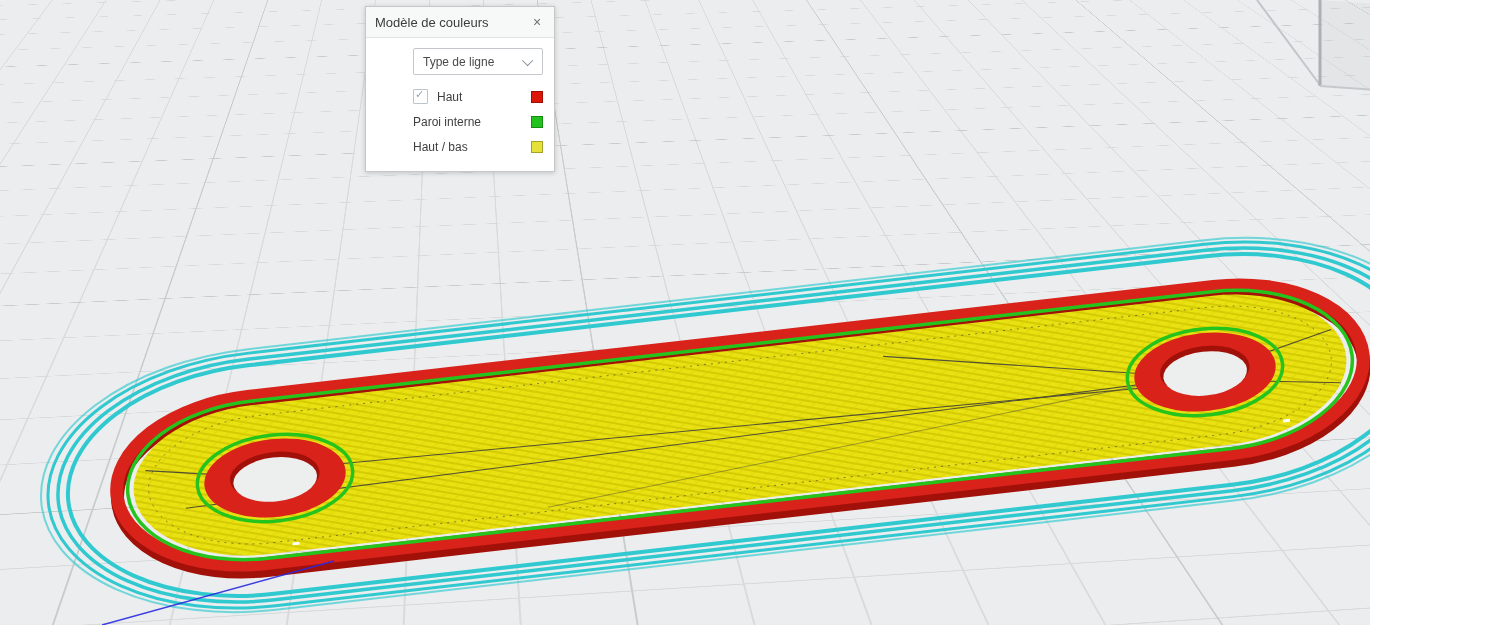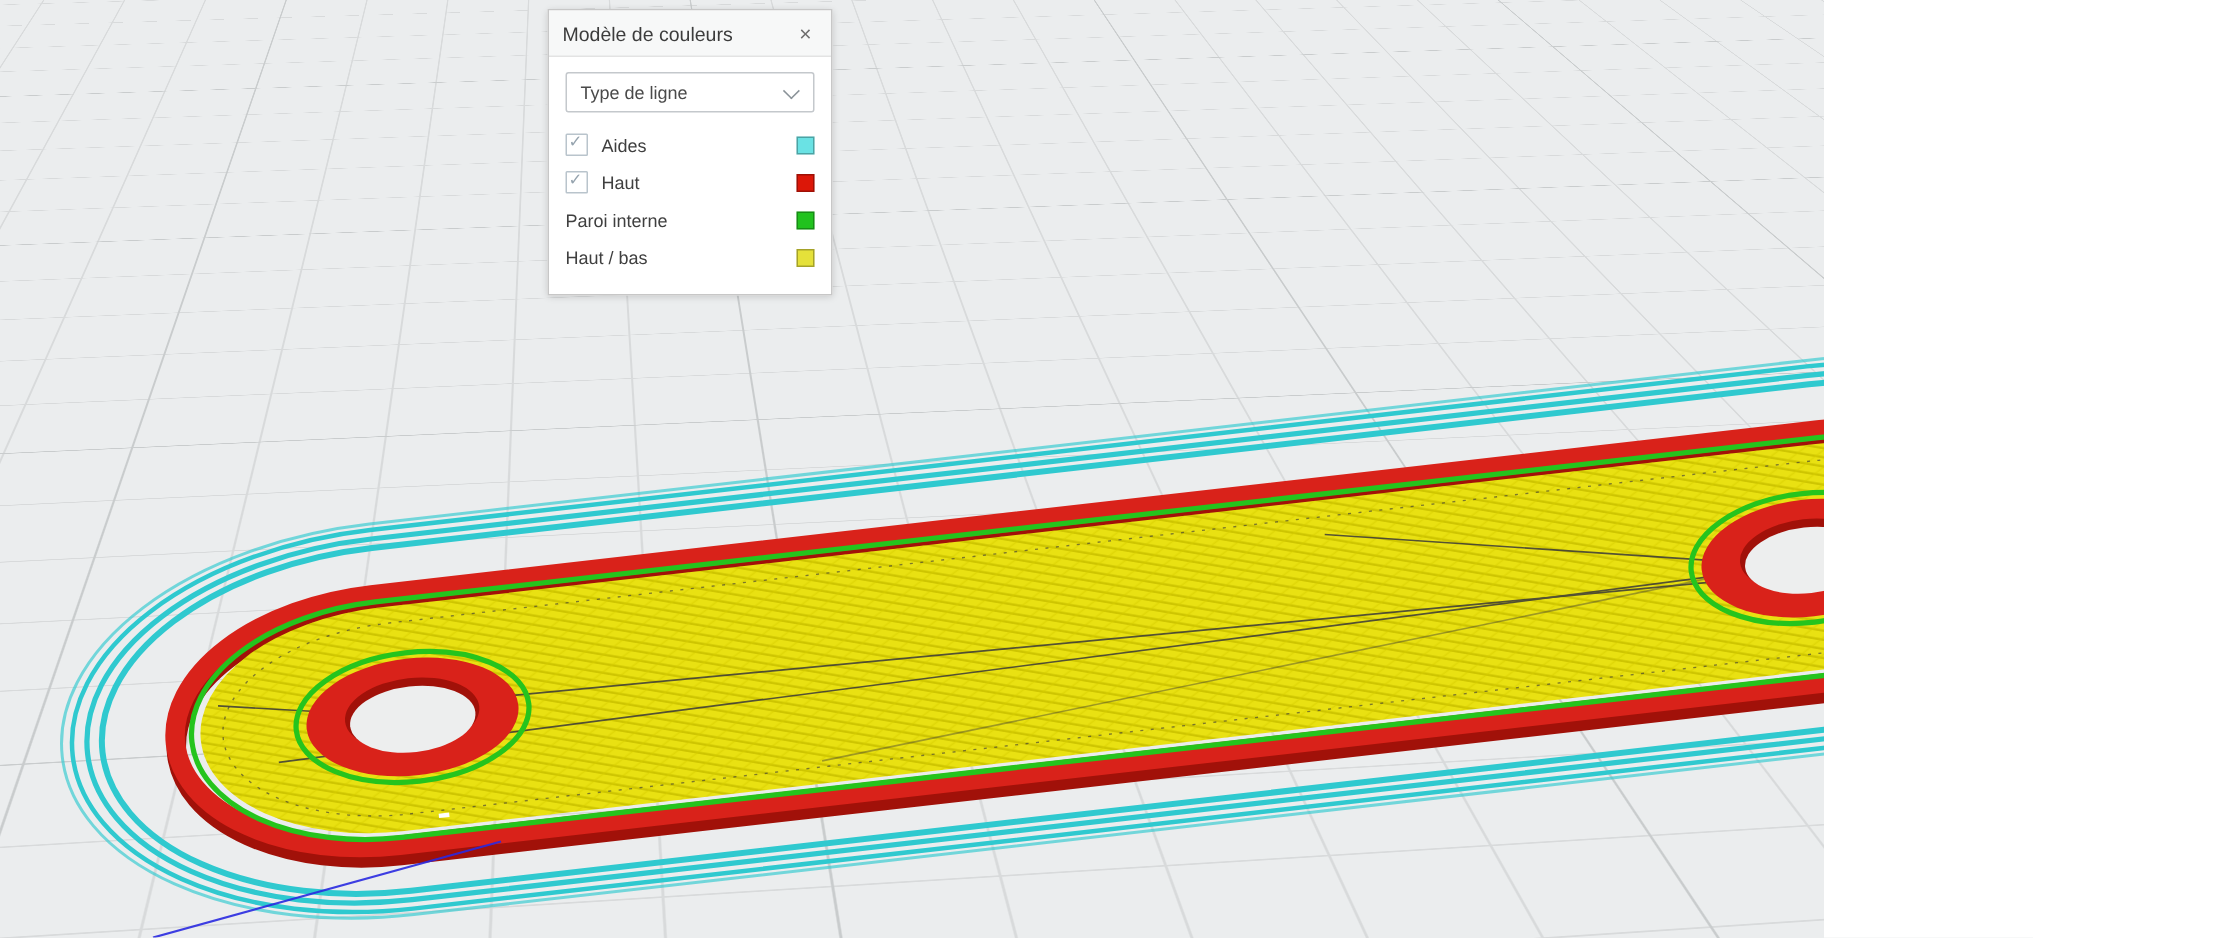--- a/index.html
+++ b/index.html
@@ -1,17 +1,17 @@
 <!DOCTYPE html>
 <html><head>
 <meta charset="utf-8">
 <style>
   html,body{margin:0;padding:0;}
   .stage{
-    position:relative;width:1216px;height:625px;overflow:hidden;
+    position:relative;width:1370px;height:625px;overflow:hidden;
     background:#eef0f1;
     font-family:"Liberation Sans", sans-serif;
     -webkit-font-smoothing:antialiased;
   }
 
   
   .gridwrap{position:absolute;inset:0;overflow:hidden;}
   .plate{
     position:absolute;left:50%;top:50%;
     width:7000px;height:5200px;margin-left:-3500px;margin-top:-2300px;
@@ -36,21 +36,21 @@
   }
   .panel-header{
     display:flex;align-items:center;justify-content:space-between;
     height:30px;padding:0 9px;background:#f7f8f8;border-bottom:1px solid #e3e3e3;
   }
   .panel-title{font-size:13px;color:#3c3c3c;}
   .close-btn{
     width:16px;height:16px;line-height:16px;text-align:center;
     color:#6f6f6f;font-size:14px;cursor:pointer;user-select:none;
   }
-  .panel-body{padding:10px 11px 12px 11px;}
+  .panel-body{padding:10px 11px 12px 11px;margin-left:36px;}
   .dropdown{
     display:flex;align-items:center;justify-content:space-between;
     height:25px;border:1px solid #c4c8cc;border-radius:2px;background:#fff;
     padding:0 9px;color:#4a4a4a;cursor:pointer;margin-bottom:9px;
   }
   .chevron{
     width:7px;height:7px;border-left:1.5px solid #8a9298;border-bottom:1.5px solid #8a9298;
     transform:rotate(-45deg) translateY(-2px);
   }
   .legend-row{
@@ -155,25 +155,20 @@
     </div>
     <div class="panel-body">
 
       <div class="dropdown">
         <span>Type de ligne</span>
         <span class="chevron"></span>
       </div>
 
 
 
-      <div class="legend-row">
-        <span class="checkbox checked"></span>
-        <span class="legend-label">Aides</span>
-        <span class="swatch" style="background: rgb(106, 226, 228);"></span>
-      </div>
 
       <div class="legend-row">
         <span class="checkbox checked"></span>
         <span class="legend-label">Haut</span>
         <span class="swatch" style="background: rgb(220, 23, 8);"></span>
       </div>
 
 
 
       <div class="legend-row">

